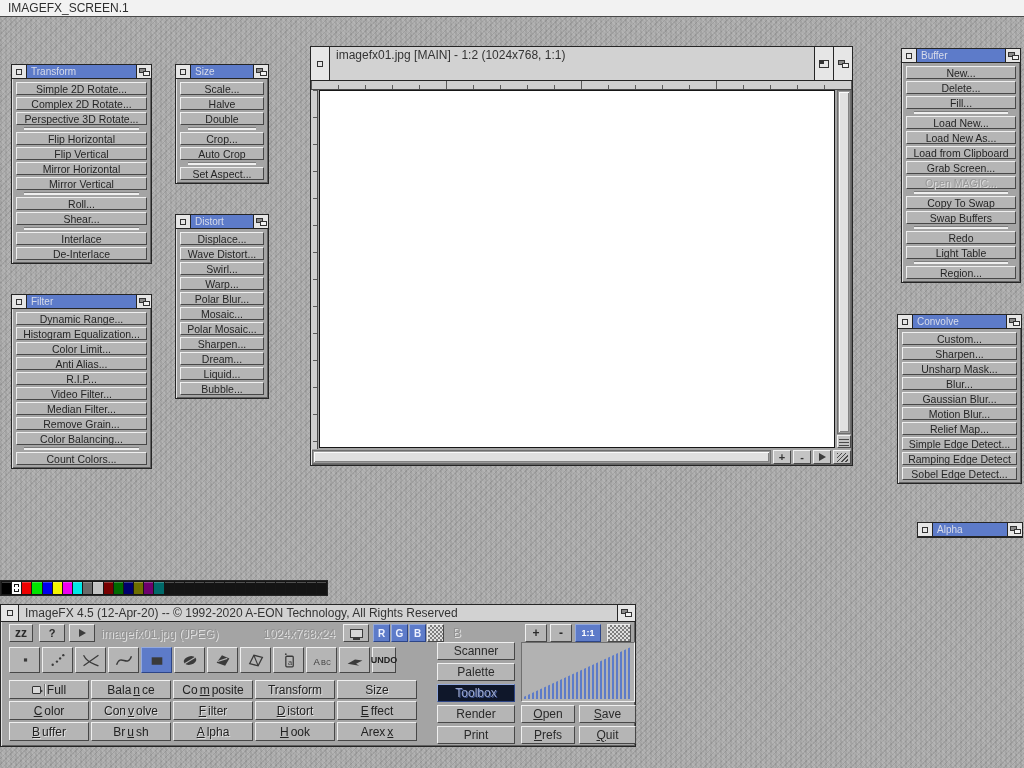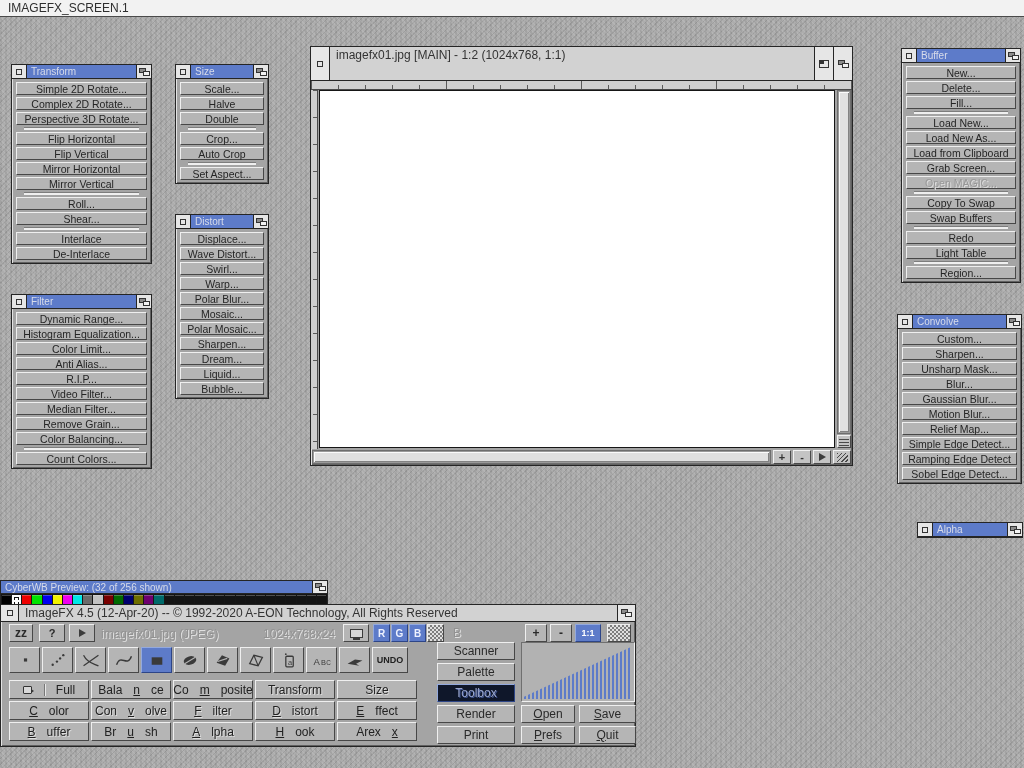--- a/index.html
+++ b/index.html
@@ -110,25 +110,25 @@
 .b-zout{left:549px;top:2px;width:22px;height:18px;font-weight:bold;font-size:12px}
 .b-zreset{left:574px;top:2px;width:26px;height:18px;font-weight:bold;font-size:9px;color:#fff}
 .b-checker{left:606px;top:2px;width:24px;height:18px;
   background:repeating-conic-gradient(#7e7e7e 0 25%,#e0e0e0 0 50%) 0 0/4px 4px;border-color:#efefef #474747 #474747 #efefef}
 
 .tools-row{position:absolute;left:8px;top:25px;display:flex;gap:2px}
 .tool{width:31px;height:26px;background:#b5b5b5;border:1px solid;border-color:#efefef #474747 #474747 #efefef;
   display:flex;align-items:center;justify-content:center;padding:0}
 .tool.sel{background:#5d7bc9;border-color:#93a9de #2d4587 #2d4587 #93a9de}
 .tool svg{width:24px;height:17px}
-.tool.undo{width:36px;font-weight:bold;font-size:9px;font-family:"Liberation Sans",sans-serif;color:#222}
+.tool.undo{width:24px;font-weight:bold;font-size:9px;font-family:"Liberation Sans",sans-serif;color:#222}
 
 .cmd-grid{position:absolute;left:8px;top:58px;display:grid;grid-template-columns:repeat(5,80px);grid-auto-rows:19px;gap:2px}
 .gbtn{background:#b5b5b5;border:1px solid;border-color:#efefef #474747 #474747 #efefef;
-  font-family:"Liberation Sans",sans-serif;font-size:12px;color:#222;display:flex;align-items:center;justify-content:center;padding:0;gap:11px}
+  font-family:"Liberation Sans",sans-serif;font-size:12px;color:#222;display:flex;align-items:center;justify-content:center;padding:0;gap:2px}
 .gbtn u{text-decoration:underline}
 .cycle-icon{position:relative;width:9px;height:8px;border:1px solid #333;border-radius:1px;background:#d8d8d8;margin-right:1px}
 .cycle-icon::after{content:"";position:absolute;right:-3px;top:2px;width:0;height:0;
   border-left:3px solid #333;border-top:2px solid rgba(0,0,0,0);border-bottom:2px solid rgba(0,0,0,0)}
 .cycle-sep{width:1px;height:12px;background:#777;box-shadow:1px 0 0 #e8e8e8}
 
 .side-col{position:absolute;left:436px;top:20px;display:flex;flex-direction:column;gap:3px;width:78px}
 .sbtn{height:18px;background:#b5b5b5;border:1px solid;border-color:#efefef #474747 #474747 #efefef;
   font-family:"Liberation Sans",sans-serif;font-size:12px;color:#2a2a2a;display:flex;align-items:center;justify-content:center;padding:0}
 .sbtn.sel{background:#0f172a;border-color:#93a9de #2d4587 #2d4587 #93a9de;color:#9aa6cc;text-shadow:1px 1px 0 #3e5390}
@@ -369,29 +369,20 @@
     <button class="mwbtn">
         <span class="pan-arrow-icon"></span>
       </button>
     <button class="mwbtn">
         <span class="hatch-icon"></span>
       </button>
   </div>
 </div>
 
 <div class="win" id="cyberwb-window">
-  <div class="win-titlebar tb-blue">
-    <div class="tb-title">CyberWB Preview: (32 of 256 shown)</div>
-    <button class="gadget gright">
-        <span class="depth-glyph">
-          <i class="b"></i>
-          <i class="f"></i>
-        </span>
-      </button>
-  </div>
   <div class="swatch-strip">
       <div class="swatch" style="background: rgb(0, 0, 0);"></div>
       <div class="swatch selected" style="background: rgb(252, 252, 252);"></div>
       <div class="swatch" style="background: rgb(238, 0, 0);"></div>
       <div class="swatch" style="background: rgb(0, 228, 0);"></div>
       <div class="swatch" style="background: rgb(0, 0, 240);"></div>
       <div class="swatch" style="background: rgb(244, 244, 0);"></div>
       <div class="swatch" style="background: rgb(240, 0, 240);"></div>
       <div class="swatch" style="background: rgb(0, 232, 232);"></div>
       <div class="swatch" style="background: rgb(106, 106, 106);"></div>

